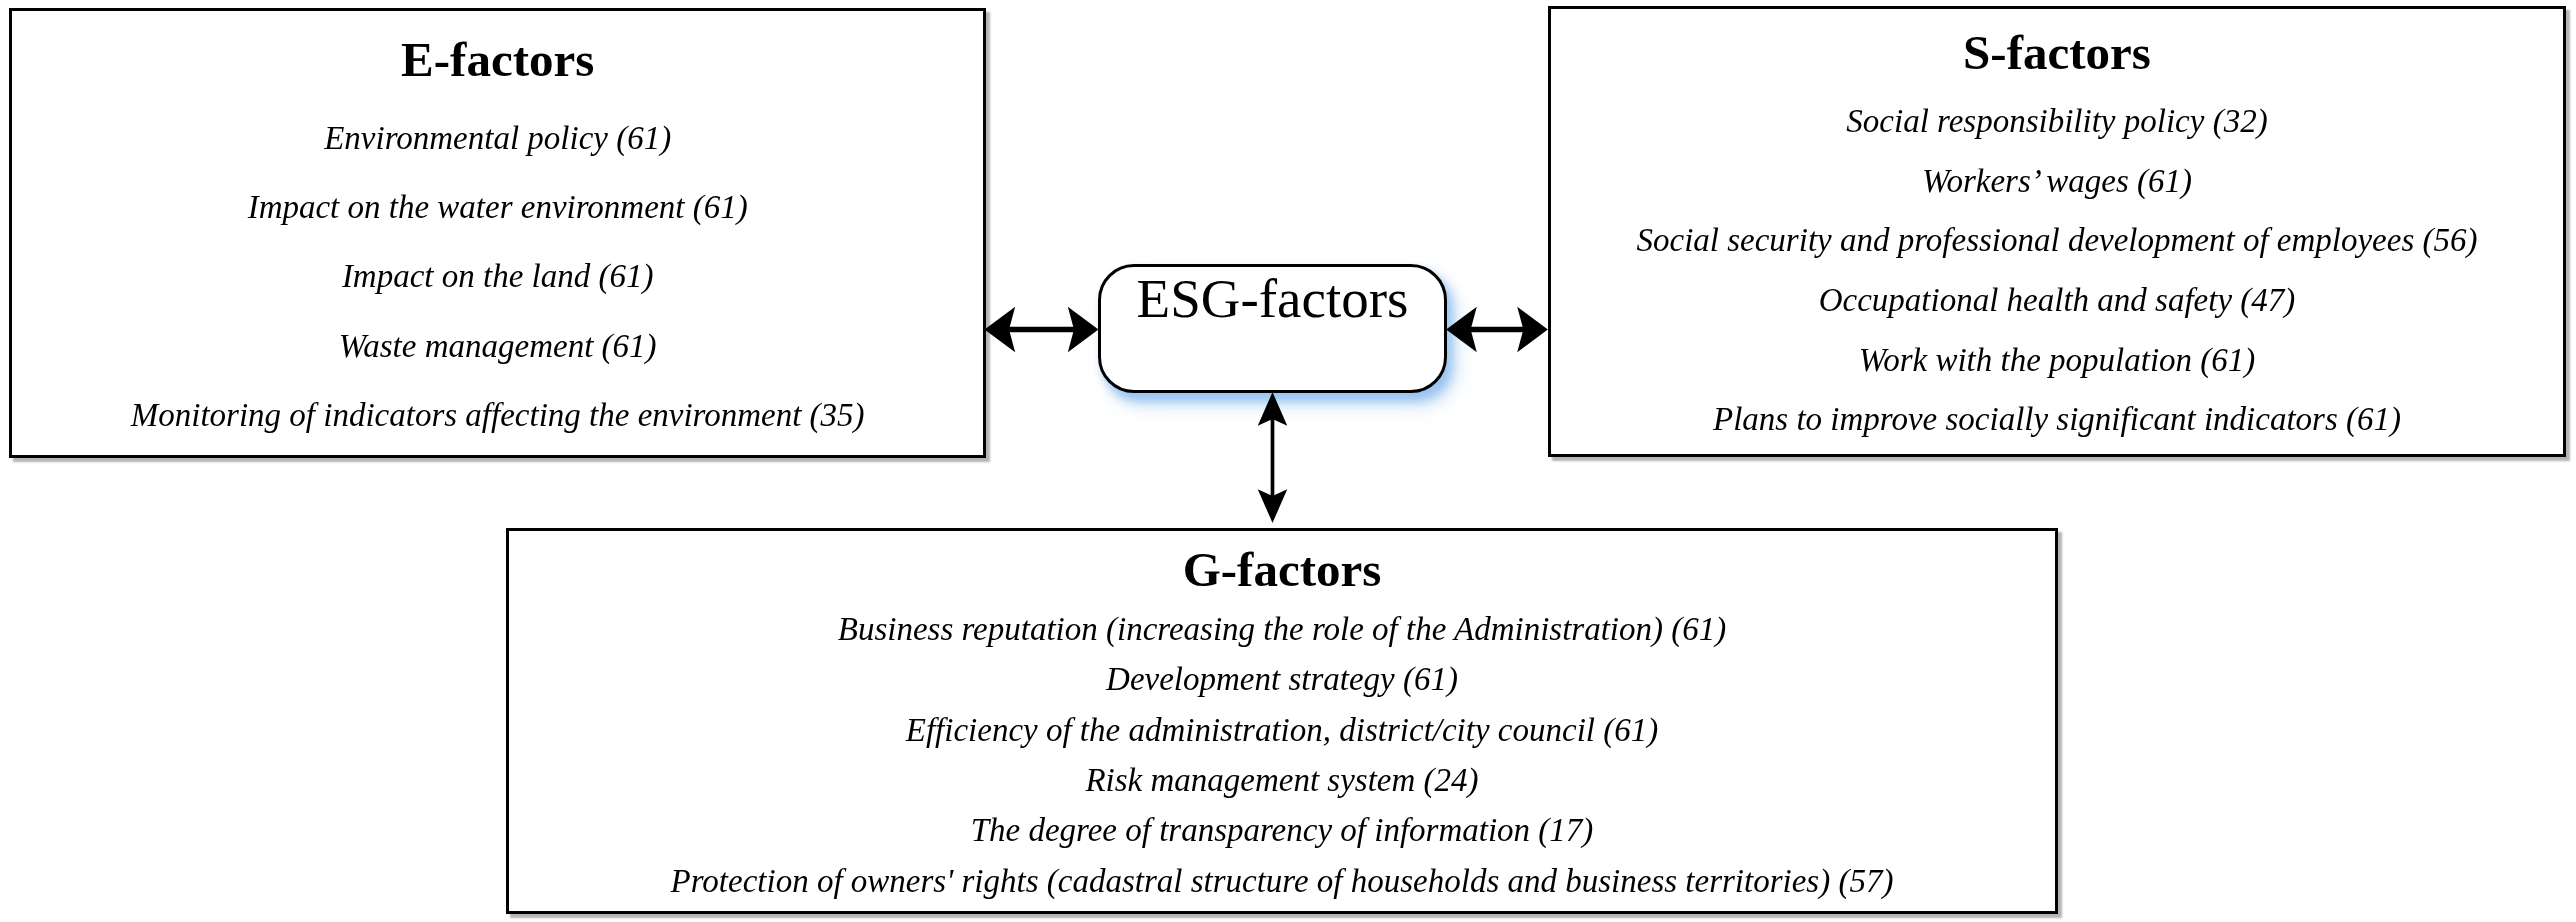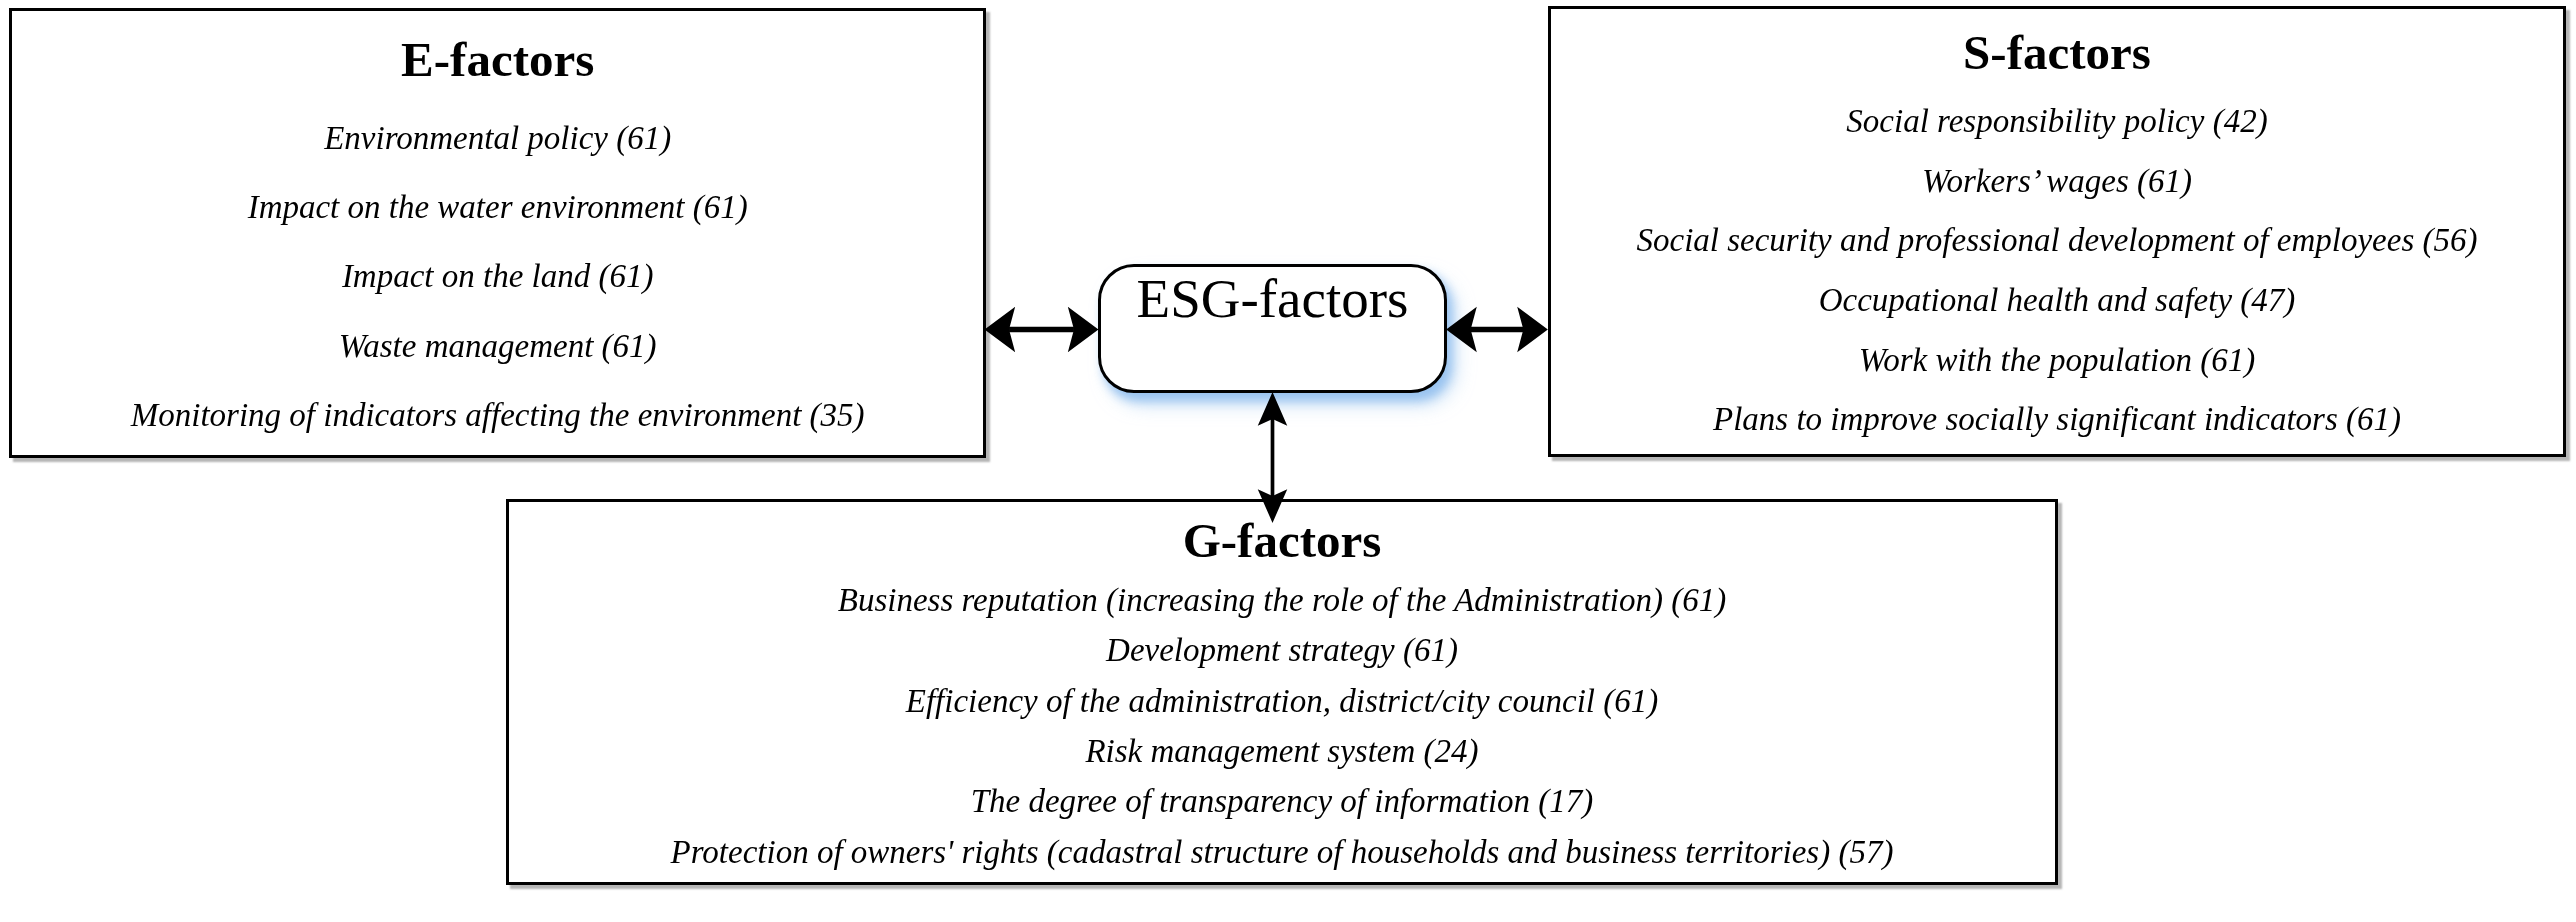--- a/index.html
+++ b/index.html
@@ -31,21 +31,21 @@
     line-height:1.1;
   }
   .factor-box .factor-line{
     font-size:33px;
     white-space:nowrap;
     line-height:1.1;
     font-style:italic;
   }
   #e-box{left:9.2px;top:8px;width:977px;height:450px;}
   #s-box{left:1548px;top:6.2px;width:1018px;height:451px;}
-  #g-box{left:506px;top:499px;width:1552px;height:386px;}
+  #g-box{left:506px;top:528px;width:1552px;height:386px;}
   #center-node{
     position:absolute;
     box-sizing:border-box;
     left:1098px;top:264px;width:349px;height:129px;
     background:#ffffff;
     border:3.7px solid #000000;
     border-radius:36px;
     display:flex;align-items:flex-start;justify-content:center;
     box-shadow:5px 7.4px 10px rgba(148,192,238,0.9), 10px 12.3px 17px rgba(170,205,242,0.55);
   }
@@ -64,21 +64,21 @@
     <div class="box-title">E-factors</div>
     <div class="factor-line">Environmental policy (61)</div>
     <div class="factor-line">Impact on the water environment (61)</div>
     <div class="factor-line">Impact on the land (61)</div>
     <div class="factor-line">Waste management (61)</div>
     <div class="factor-line">Monitoring of indicators affecting the environment (35)</div>
   </div>
 
   <div class="factor-box" id="s-box">
     <div class="box-title">S-factors</div>
-    <div class="factor-line">Social responsibility policy (42)</div>
+    <div class="factor-line">Social responsibility policy (32)</div>
     <div class="factor-line">Workers’ wages (61)</div>
     <div class="factor-line">Social security and professional development of employees (56)</div>
     <div class="factor-line">Occupational health and safety (47)</div>
     <div class="factor-line">Work with the population (61)</div>
     <div class="factor-line">Plans to improve socially significant indicators (61)</div>
   </div>
 
   <div class="factor-box" id="g-box">
     <div class="box-title">G-factors</div>
     <div class="factor-line">Business reputation (increasing the role of the Administration) (61)</div>

